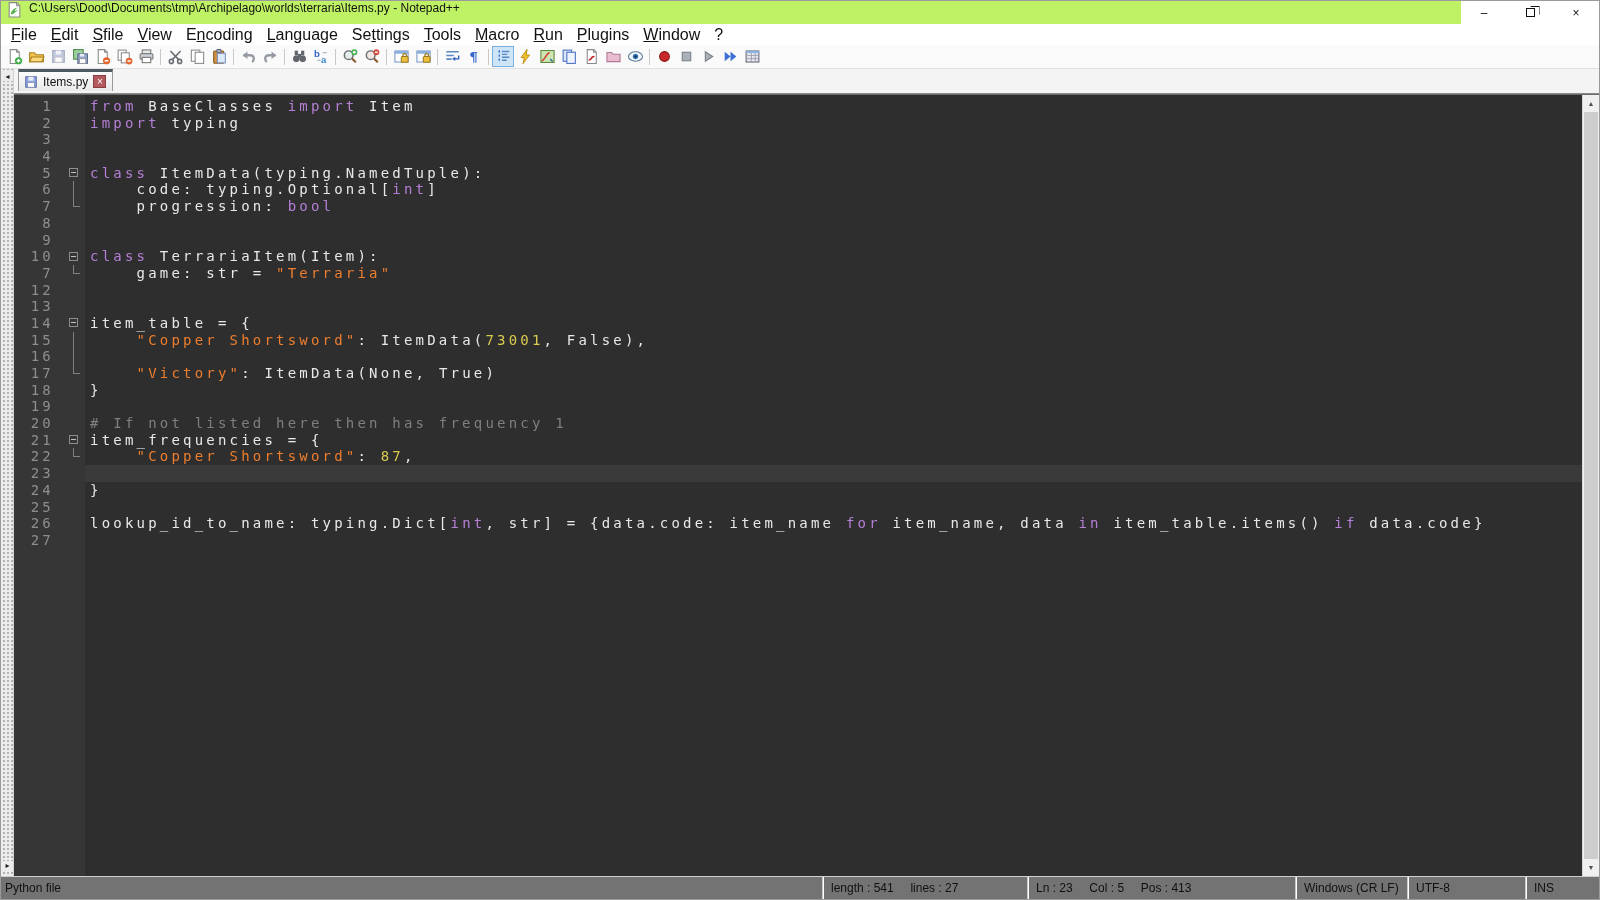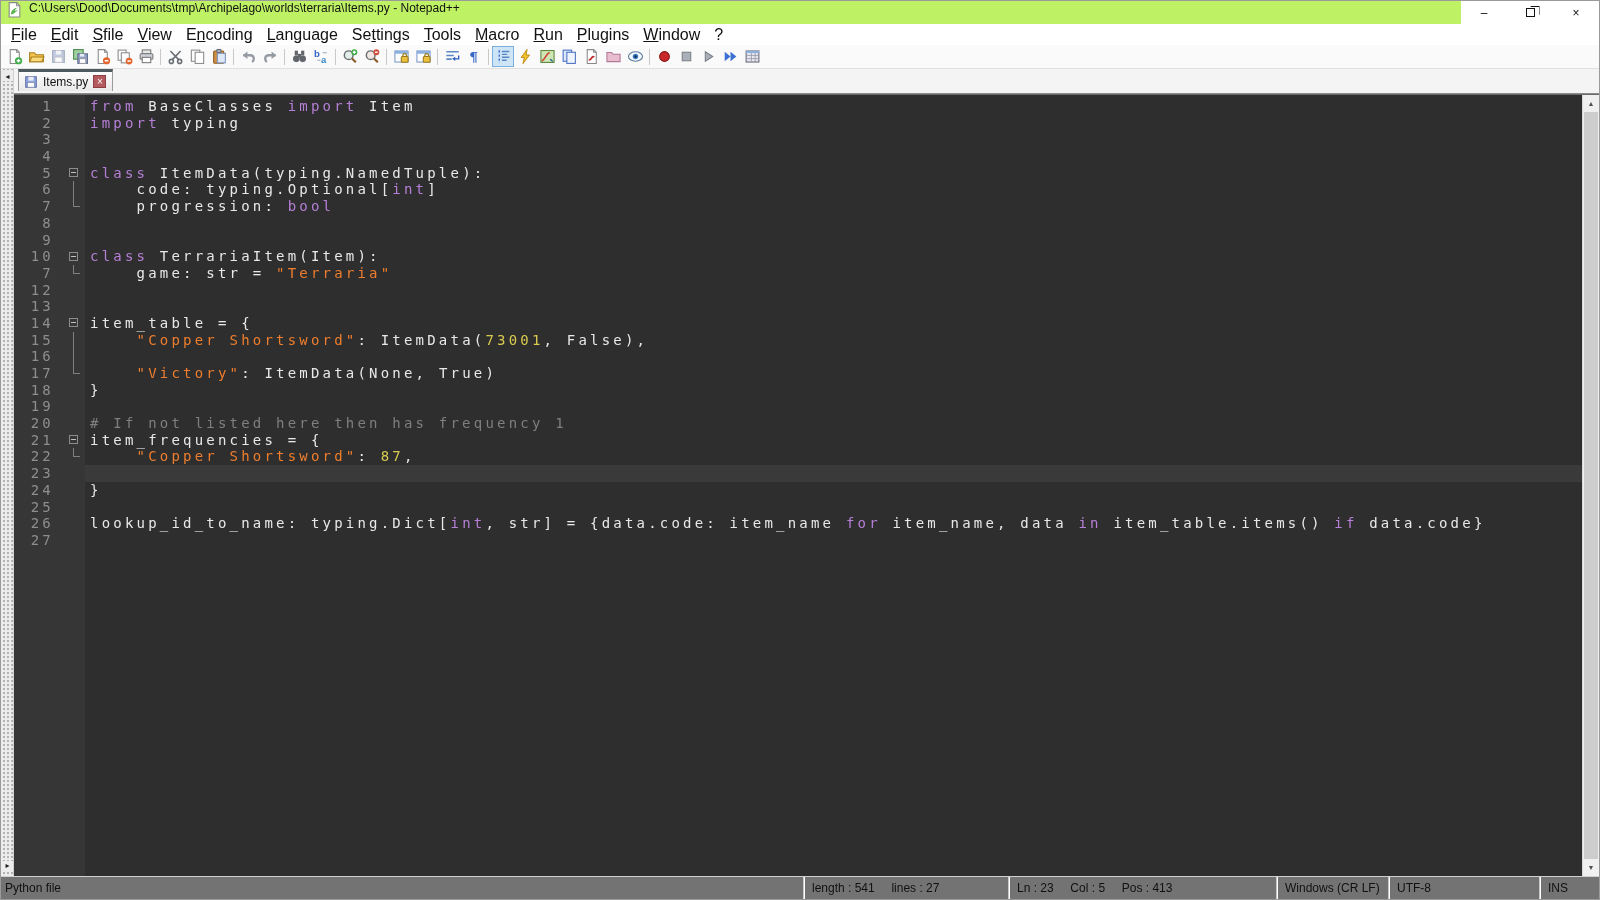--- a/index.html
+++ b/index.html
@@ -73,21 +73,21 @@
   .vs-thumb { position:absolute; left:1px; right:1px; top:0; bottom:0; background:#cdcdcd; }
 
   
   .statusbar { height:23px; background:#737373; border-top:1px solid #d0d0d0; display:flex; align-items:center; font-size:12px; color:#111; flex:0 0 auto; }
   .sb-seg { height:100%; display:flex; align-items:center; padding-left:8px; white-space:pre; border-left:1px solid #c8c8c8; box-shadow:inset 1px 0 0 #fff; overflow:hidden; }
   .sb-doc-type { flex:1 1 auto; border-left:none; box-shadow:none; padding-left:4px; }
   .sb-length-lines { width:205px; flex:0 0 auto; }
   .sb-cursor-position { width:268px; flex:0 0 auto; }
   .sb-eol-format { width:112px; flex:0 0 auto; }
   .sb-encoding { width:118px; flex:0 0 auto; }
-  .sb-insert-mode { width:60px; flex:0 0 auto;margin-left:33px; }
+  .sb-insert-mode { width:74px; flex:0 0 auto; }
 </style>
 </head>
 <body>
 
 <div class="window">
 
   <div class="titlebar">
     <span class="app-icon">
       <svg viewBox="0 0 16 16" width="17" height="17">
           <path d="M3 1.5h7l3 3V15H3z" fill="#fff" stroke="#8a8a8a"></path>

